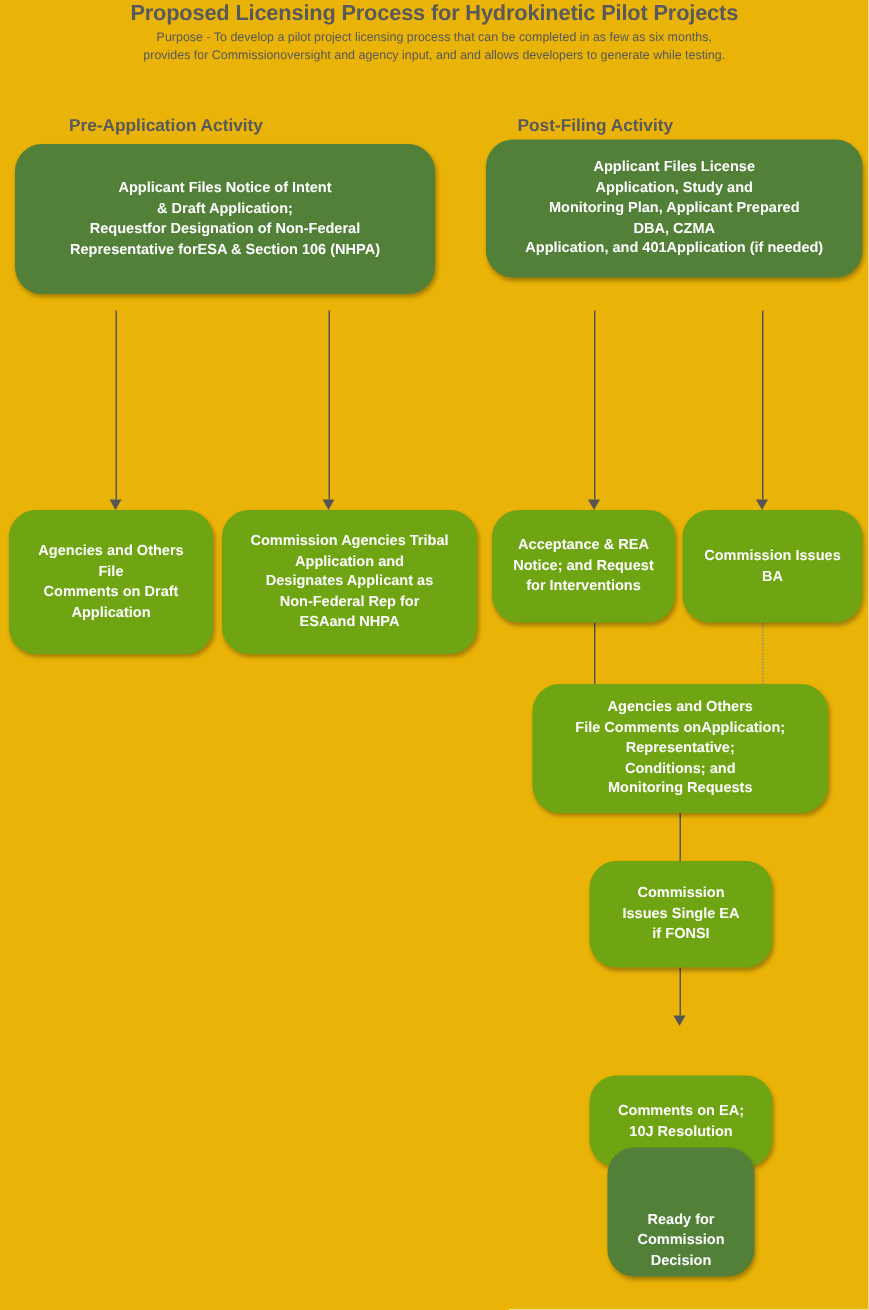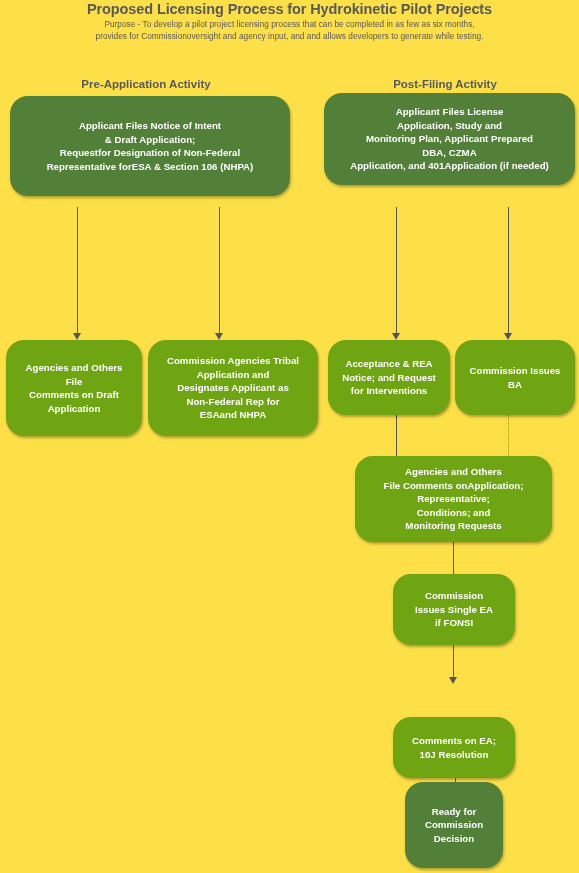--- a/index.html
+++ b/index.html
@@ -9,21 +9,21 @@
     background: #ffffff;
   }
   body {
     font-family: "Liberation Sans", sans-serif;
     -webkit-font-smoothing: antialiased;
   }
   #canvas {
     position: relative;
     width: 579px;
     height: 873px;
-    background: #fde047;
+    background: #eab308;
     overflow: hidden;
   }
 
   
   .title {
     position: absolute;
     left: 0;
     top: 1px;
     width: 579px;
     text-align: center;
@@ -42,21 +42,20 @@
     line-height: 11.5px;
     color: #58595b;
   }
 
   
   .col-head {
     position: absolute;
     font-size: 11.5px;
     font-weight: bold;
     color: #58595b;
-    text-align: center;
     white-space: nowrap;
   }
 
   
   .node {
     position: absolute;
     box-sizing: border-box;
     display: flex;
     align-items: center;
     justify-content: center;
@@ -206,21 +205,21 @@
     </span>
   </div>
 
   <div class="node bright" style="left:393px; top:677px; width:122px; height:61px;margin-top:40px;">
     <span class="txt">
       <span>Comments on EA;</span><br>
       <span>10J Resolution</span>
     </span>
   </div>
 
-  <div class="node dark" style="left:405px; top:782px; width:98px; height:86px;">
+  <div class="node dark" style="left:405px; top:765px; width:98px; height:86px;align-items:flex-end;">
     <span class="txt">
       <span>Ready for</span><br>
       <span>Commission</span><br>
       <span>Decision</span>
     </span>
   </div>
 
 </div>
 
 </body></html>

